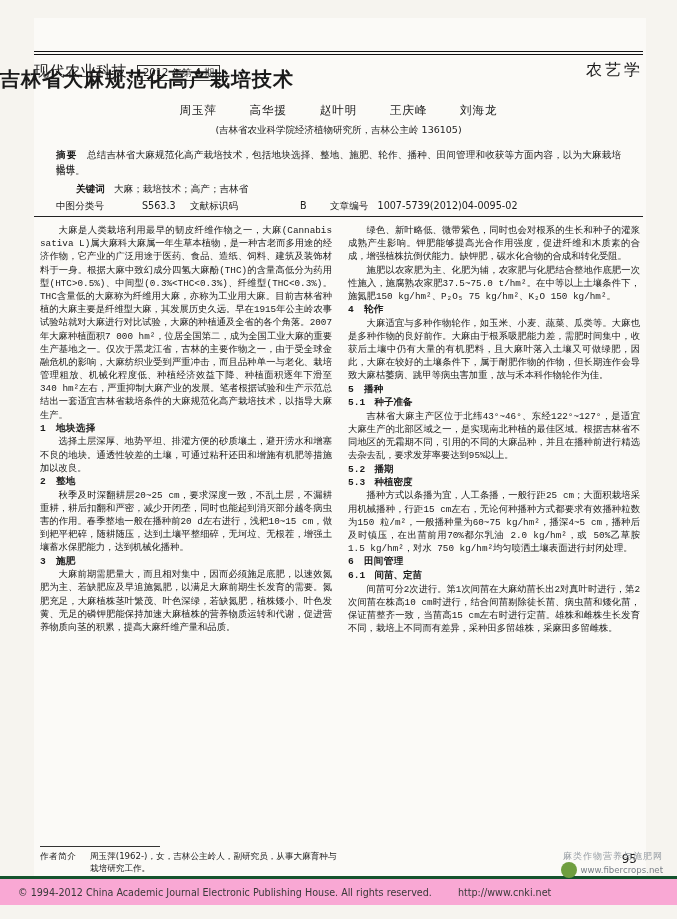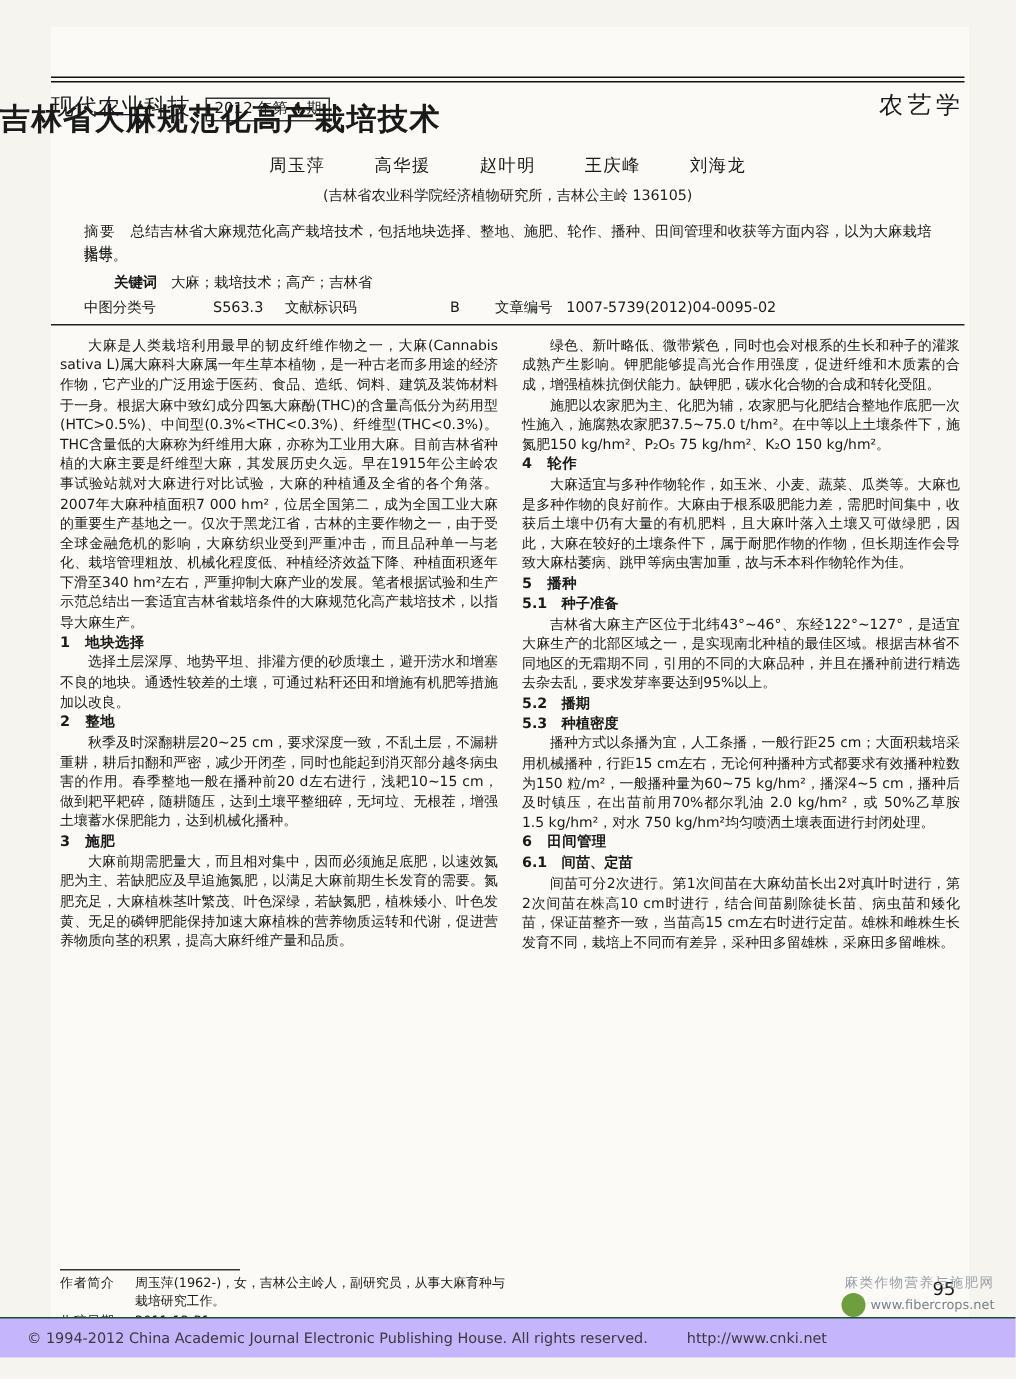--- a/index.html
+++ b/index.html
@@ -55,21 +55,21 @@
   .authors span{margin:0 14px;}
   .affil{
     position:absolute;left:0;right:0;top:124px;text-align:center;
     font-size:9.5px;color:#222;
   }
   
   .abs{
     position:absolute;left:56px;right:56px;top:148px;
     font-size:9.6px;line-height:1.5;text-align:justify;
   }
-  .abs b{font-weight:normal;letter-spacing:1px;}
+  .abs b{font-weight:bold;letter-spacing:1px;}
   .abs-cont{
     position:absolute;left:56px;right:56px;top:164px;
     font-size:9.6px;line-height:1.5;
   }
   .kw{
     position:absolute;left:76px;right:56px;top:182px;
     font-size:9.6px;line-height:1.5;
   }
   .kw b{font-weight:bold;}
   .cls{
@@ -85,42 +85,42 @@
   .topline{
     position:absolute;left:34px;right:34px;top:216px;
     border-top:.8px solid #222;
   }
   
   .cols{
     position:absolute;left:40px;top:224px;width:600px;height:620px;
     display:flex;gap:16px;
     font-size:9.3px;line-height:1.42;
   }
-  .col{width:292px;text-align:justify;}
+  .col{width:292px;text-align:justify;font-family:Liberation Mono, monospace;}
   p{margin:0;text-indent:2em;}
   .h2{margin:0;text-indent:0;font-weight:bold;font-size:9.6px;letter-spacing:.3px;}
   .h3{margin:0;text-indent:0;font-weight:bold;font-size:9.5px;}
   
   .fn-rule{
     position:absolute;left:40px;width:120px;top:846px;border-top:.8px solid #333;
   }
   .fn{
     position:absolute;left:40px;top:850px;width:300px;
     font-size:8.6px;line-height:1.45;
   }
   .fn div{display:flex;}
   .fn .lbl{width:50px;flex:none;letter-spacing:.5px;}
   .pageno{
     position:absolute;right:40px;top:852px;font-size:12px;
   }
   
   .bottom{
     position:absolute;left:0;right:0;bottom:14px;height:26px;
-    background:#c4b5fd;
-    border-top:1px solid #14532d;
+    background:#f9a8d4;
+    border-top:3px solid #14532d;
   }
   .bottom-inner{
     position:absolute;left:0;right:0;top:0;height:26px;
     display:flex;align-items:center;
     font-size:9.6px;color:#3a3a3a;
   }
   .cjk{padding-left:18px;}
   .cnki{padding-left:26px;}
   .watermark{
     position:absolute;right:10px;bottom:14px;width:150px;height:54px;

